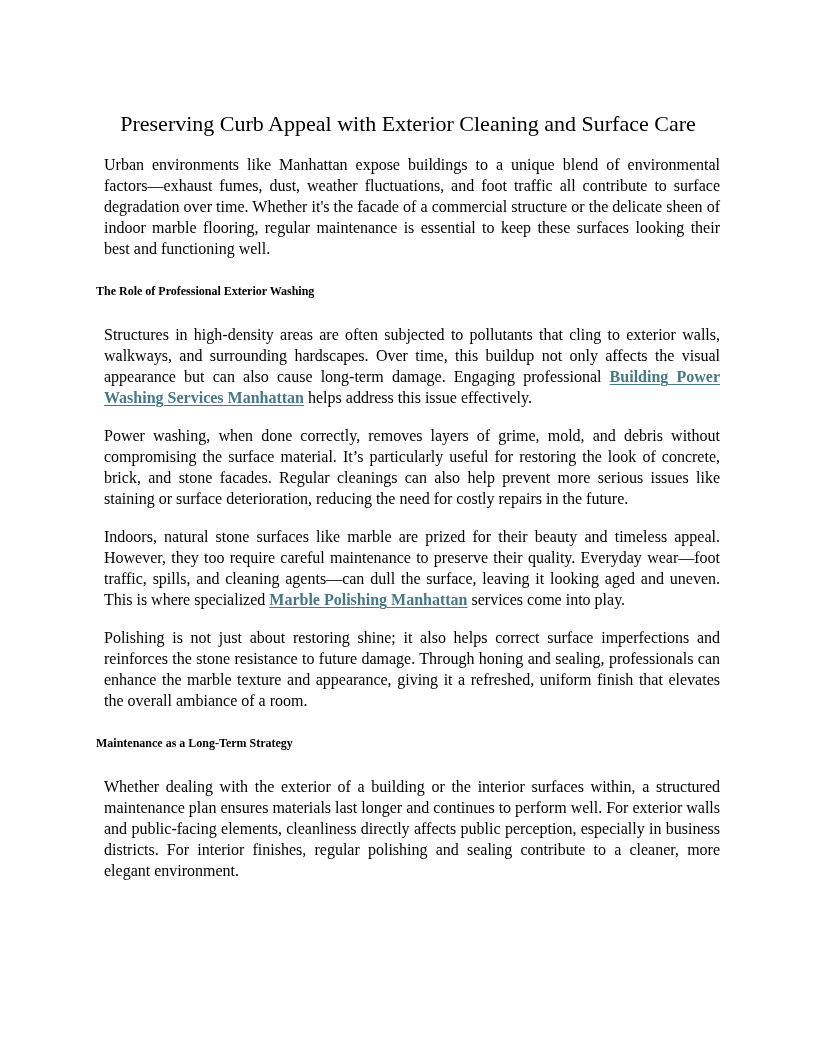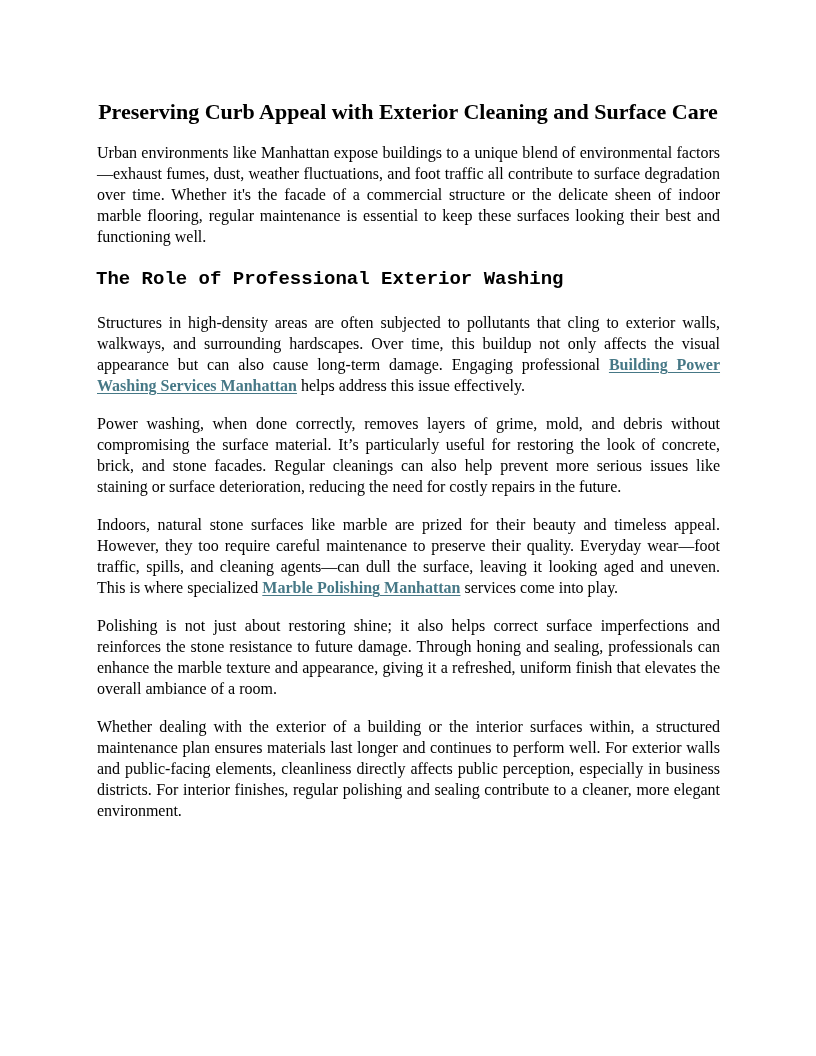--- a/index.html
+++ b/index.html
@@ -14,37 +14,36 @@
     margin: 0 auto;
     background: #ffffff;
     padding: 96px 96px 0 96px;
     font-family: "Liberation Serif", "DejaVu Serif", serif;
     color: #000000;
     overflow: hidden;
   }
   .doc-title {
     font-size: 22px;
     line-height: 32px;
-    font-weight: bold;
+    font-weight: normal;
     text-align: center;
-    margin: 0 0 14px 0;
+    margin: 12px 0 14px 0;
   }
   .section-heading {
-    font-size: 19px;
+    font-size: 12px;
     line-height: 25px;
     font-weight: bold;
     text-align: left;
     margin: 20px 0 20px 0;
-    font-family: Liberation Mono, monospace;
   }
   .para {
     font-size: 16px;
     line-height: 21px;
     text-align: justify;
-    margin: 0 0 17px 1px;
+    margin: 0 0 17px 8px;
   }
   .doc-link {
     color: #467886;
     font-weight: bold;
     text-decoration: underline;
     text-decoration-thickness: 1px;
     text-underline-offset: 2px;
     cursor: pointer;
   }
 </style>
@@ -61,16 +60,17 @@
 
   <p class="para"><span>Structures in high-density areas are often subjected to pollutants that cling to exterior walls, walkways, and surrounding hardscapes. Over time, this buildup not only affects the visual appearance but can also cause long-term damage. Engaging professional </span><a class="doc-link" href="#" style="color: rgb(70, 120, 134);">Building Power Washing Services Manhattan</a><span> helps address this issue effectively.</span></p>
 
   <p class="para">Power washing, when done correctly, removes layers of grime, mold, and debris without compromising the surface material. It’s particularly useful for restoring the look of concrete, brick, and stone facades. Regular cleanings can also help prevent more serious issues like staining or surface deterioration, reducing the need for costly repairs in the future.</p>
 
 
   <p class="para"><span>Indoors, natural stone surfaces like marble are prized for their beauty and timeless appeal. However, they too require careful maintenance to preserve their quality. Everyday wear—foot traffic, spills, and cleaning agents—can dull the surface, leaving it looking aged and uneven. This is where specialized </span><a class="doc-link" href="#" style="color: rgb(70, 120, 134);">Marble Polishing Manhattan</a><span> services come into play.</span></p>
 
   <p class="para">Polishing is not just about restoring shine; it also helps correct surface imperfections and reinforces the stone resistance to future damage. Through honing and sealing, professionals can enhance the marble texture and appearance, giving it a refreshed, uniform finish that elevates the overall ambiance of a room.</p>
 
+  <h2 class="section-heading">Maintenance as a Long-Term Strategy</h2>
 
   <p class="para">Whether dealing with the exterior of a building or the interior surfaces within, a structured maintenance plan ensures materials last longer and continues to perform well. For exterior walls and public-facing elements, cleanliness directly affects public perception, especially in business districts. For interior finishes, regular polishing and sealing contribute to a cleaner, more elegant environment.</p>
 
 </div>
 
 </body></html>

